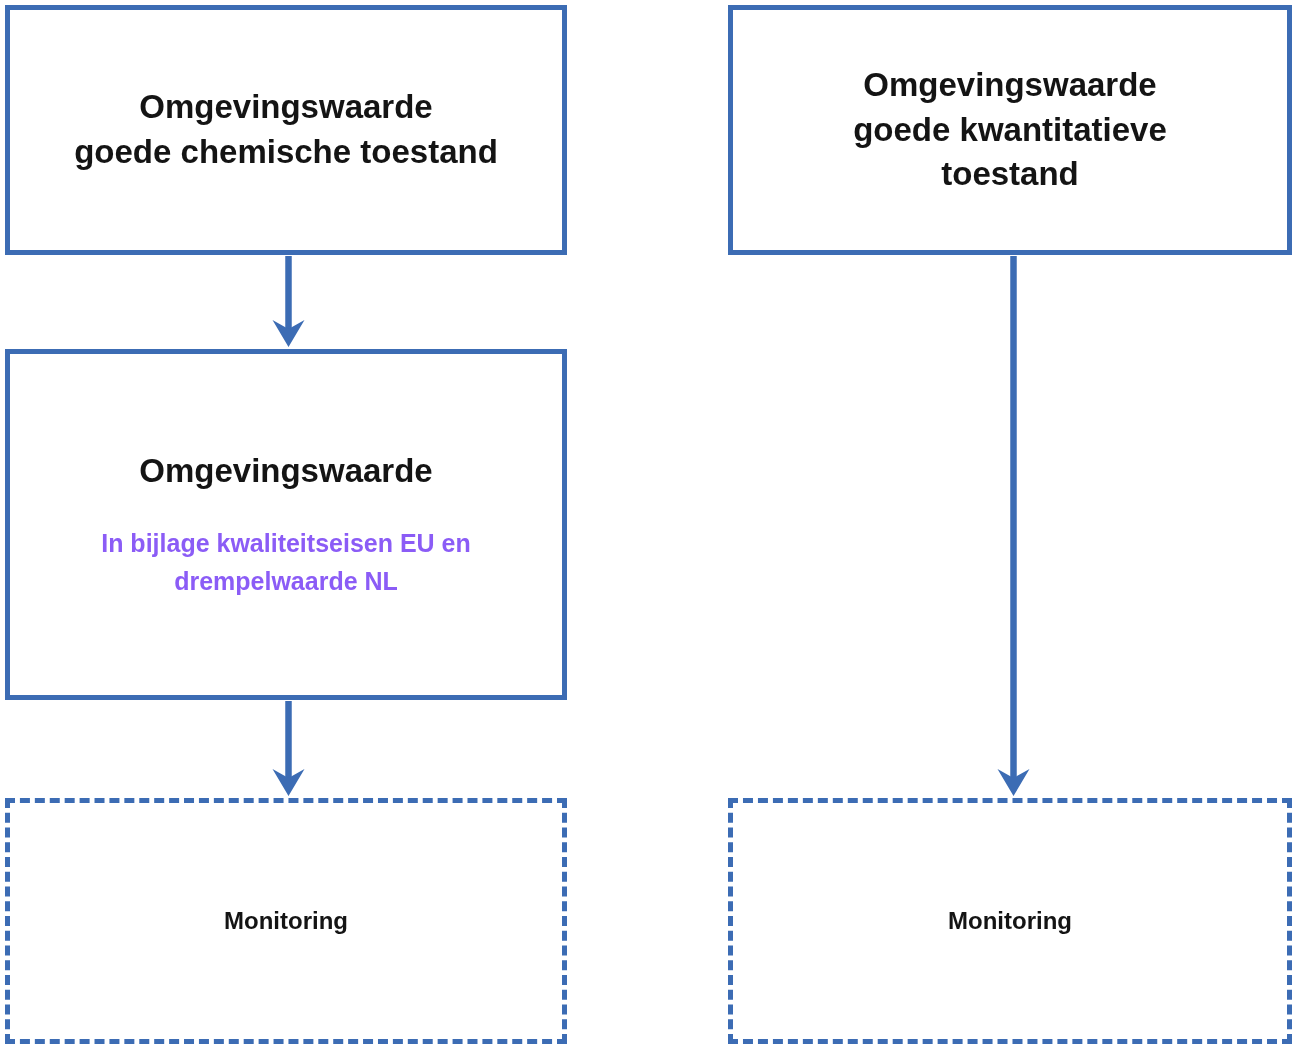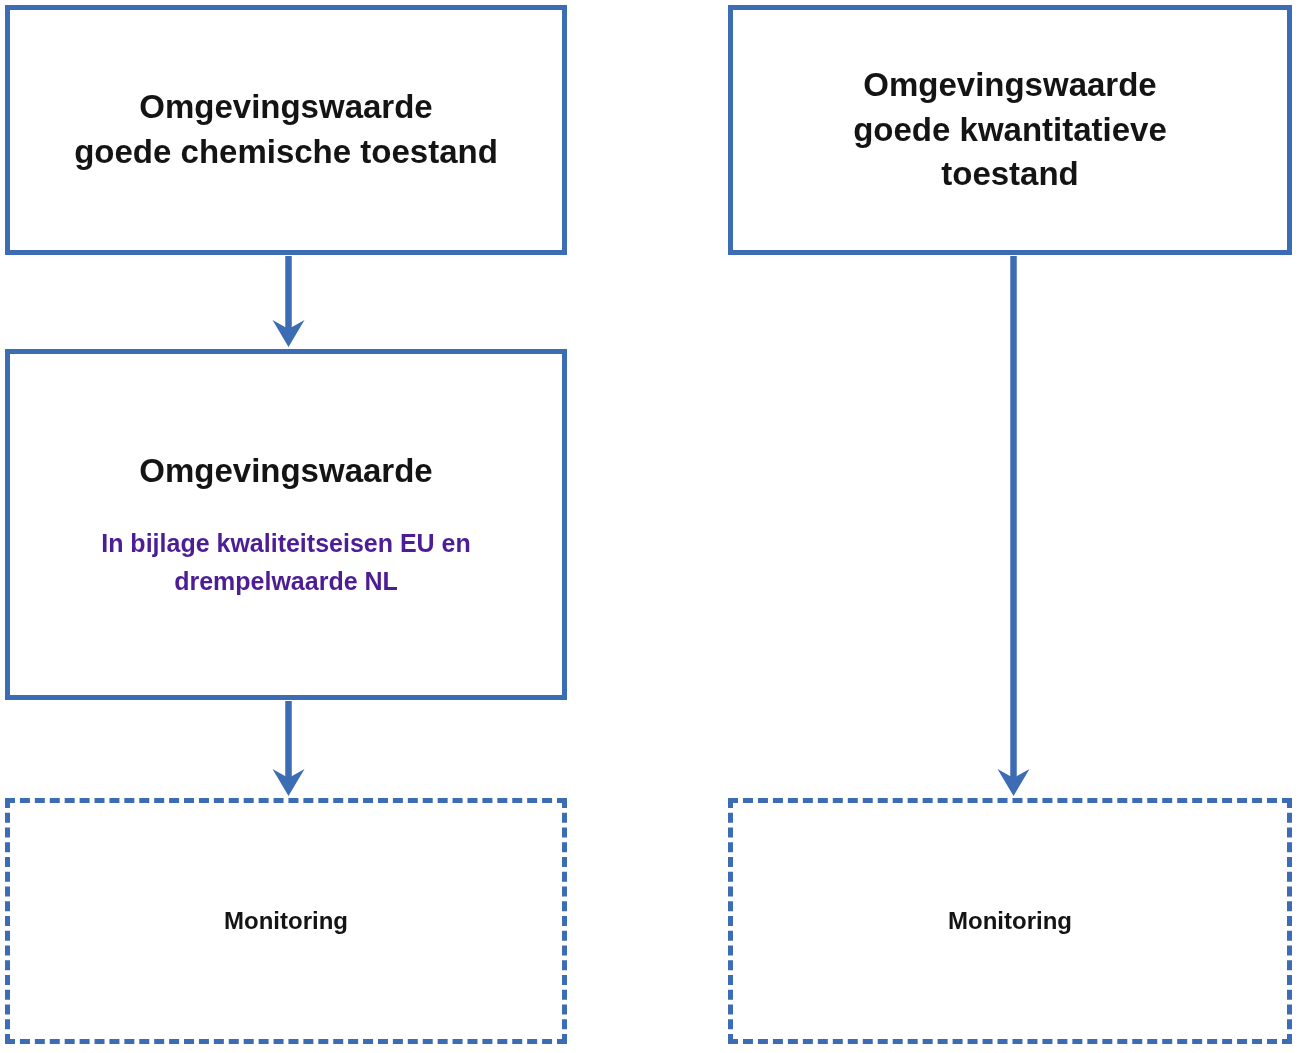--- a/index.html
+++ b/index.html
@@ -30,21 +30,21 @@
     line-height: 1.36;
     white-space: pre-line;
     color: #141414;
   }
   .box-sub {
     font-weight: bold;
     font-size: 25px;
     line-height: 1.5;
     white-space: pre-line;
     margin-top: 32px;
-    color: #4c1d95;
+    color: #8b5cf6;
   }
   .box-mono {
     font-weight: bold;
     font-size: 24px;
     color: #141414;
   }
   .arrow-layer {
     position: absolute;
     left: 0; top: 0;
     width: 1299px; height: 1053px;

